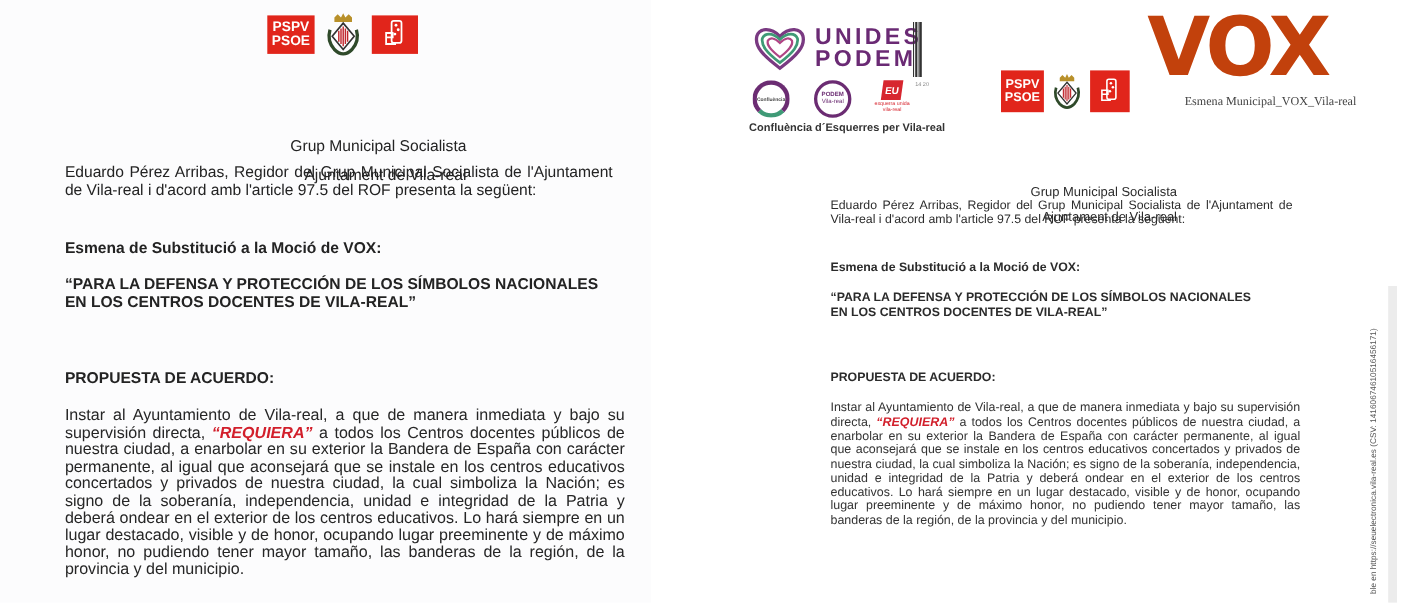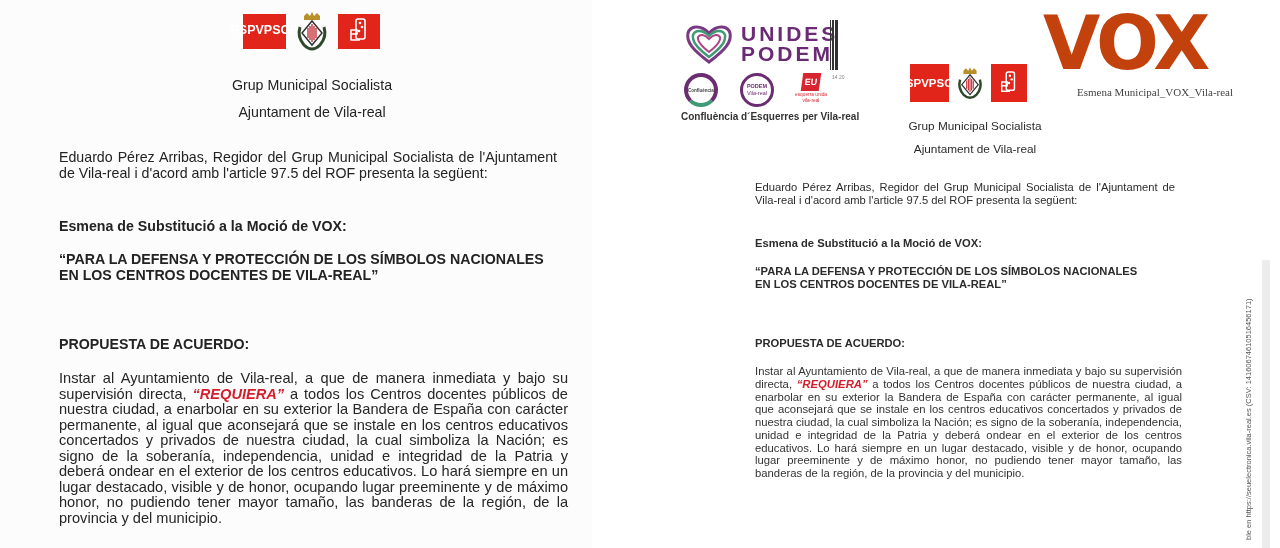--- a/index.html
+++ b/index.html
@@ -5,25 +5,25 @@
   * { box-sizing: border-box; margin: 0; padding: 0; }
   html, body { width: 1280px; height: 548px; overflow: hidden; background: #ffffff; }
   body { position: relative; font-family: "Liberation Sans", sans-serif; color: #1e1e1e; }
 
   .doc { position: absolute; top: 0; height: 548px; }
   .doc-left { left: 0; width: 592px; background: #fcfcfd; }
   .doc-right { left: 655px; width: 600px; background: #ffffff; }
 
   
   .psoe-logos { position: absolute; display: flex; align-items: center; }
-  .psoe-box { background: #e1251b; color: #fff; font-weight: bold; display: flex; justify-content: center; align-items: center; line-height: 1.05; }
+  .psoe-box { background: #e1251b; color: #fff; font-weight: bold; display: flex; flex-direction: column; justify-content: center; align-items: center; line-height: 1.05; }
   .crest { display: flex; align-items: center; justify-content: center; }
   .fist-box { background: #e1251b; display: flex; align-items: center; justify-content: center; }
 
-  .center-line { position: absolute; text-align: center; white-space: nowrap; }
+  .center-line { position: absolute; text-align: right; white-space: nowrap; margin-top: 48px; }
 
   .para { position: absolute; text-align: justify; text-align-last: left; }
   .bold { font-weight: bold; }
   .underline { }
   .red { color: #d21f2b; font-weight: bold; font-style: italic; }
 
   
   .L-text { font-size: 14.2px; line-height: 15.5px; color: #232323; }
   .L-body { font-size: 14.6px; line-height: 15.55px; color: #262626; }
 

